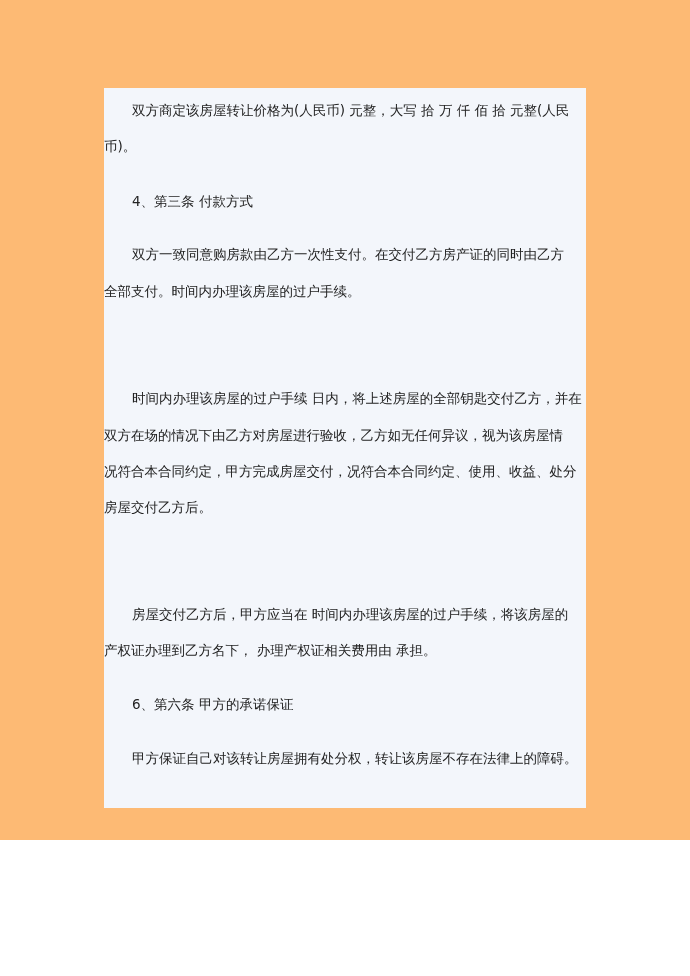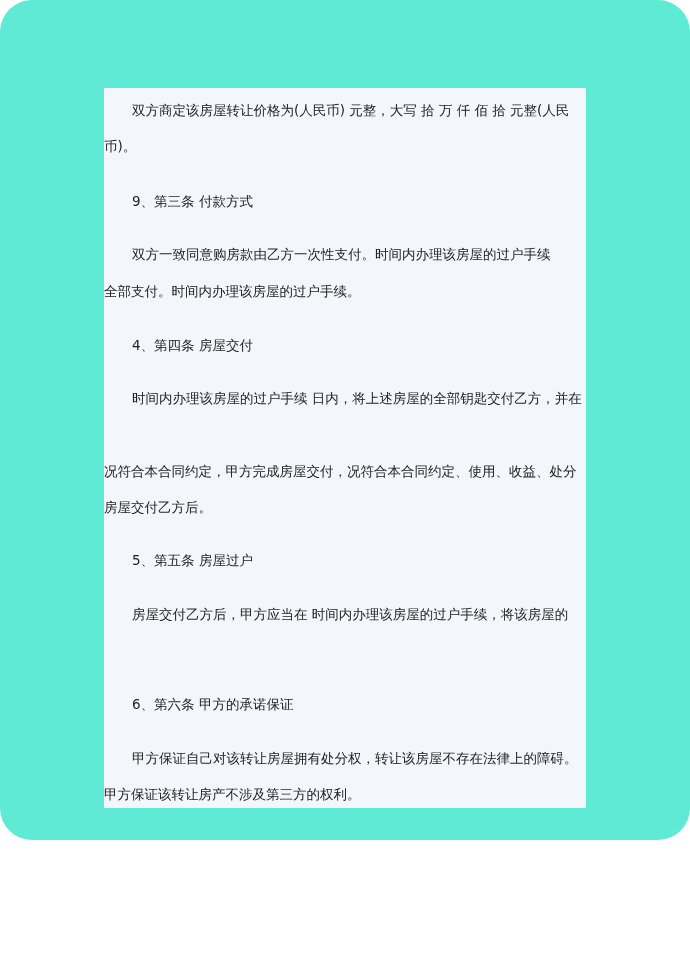--- a/index.html
+++ b/index.html
@@ -12,22 +12,21 @@
     height: 976px;
     position: relative;
     overflow: hidden;
     font-family: "DejaVu Sans", "Liberation Sans", sans-serif;
     color: #222222;
   }
   .page {
     position: absolute;
     left: 0; top: 0;
     width: 690px; height: 840px;
-    background: #5eead4;
-    border-radius: 32px;
+    background: #fdba74;
   }
   .content-box {
     position: absolute;
     left: 104px;
     top: 88px;
     width: 482px;
     height: 720px;
     background: #f3f6fb;
   }
   .line {
@@ -44,32 +43,31 @@
 </style>
 </head>
 <body>
 
 <div class="page">
   <div class="content-box"></div>
 
   <div class="line indent" style="top:101px">双方商定该房屋转让价格为(人民币) 元整，大写 拾 万 仟 佰 拾 元整(人民</div>
   <div class="line" style="top:137px">币)。</div>
 
-  <div class="line indent" style="top:192px">9、第三条 付款方式</div>
+  <div class="line indent" style="top:192px">4、第三条 付款方式</div>
 
-  <div class="line indent" style="top:245px">双方一致同意购房款由乙方一次性支付。时间内办理该房屋的过户手续</div>
+  <div class="line indent" style="top:245px">双方一致同意购房款由乙方一次性支付。在交付乙方房产证的同时由乙方</div>
   <div class="line" style="top:282px">全部支付。时间内办理该房屋的过户手续。</div>
 
-  <div class="line indent" style="top:336px">4、第四条 房屋交付</div>
 
   <div class="line indent" style="top:389px">时间内办理该房屋的过户手续 日内，将上述房屋的全部钥匙交付乙方，并在</div>
+  <div class="line" style="top:426px">双方在场的情况下由乙方对房屋进行验收，乙方如无任何异议，视为该房屋情</div>
   <div class="line" style="top:462px">况符合本合同约定，甲方完成房屋交付，况符合本合同约定、使用、收益、处分</div>
   <div class="line" style="top:498px">房屋交付乙方后。</div>
 
-  <div class="line indent" style="top:551px">5、第五条 房屋过户</div>
 
   <div class="line indent" style="top:605px">房屋交付乙方后，甲方应当在 时间内办理该房屋的过户手续，将该房屋的</div>
+  <div class="line" style="top:641px">产权证办理到乙方名下， 办理产权证相关费用由 承担。</div>
 
   <div class="line indent" style="top:695px">6、第六条 甲方的承诺保证</div>
 
   <div class="line indent" style="top:749px">甲方保证自己对该转让房屋拥有处分权，转让该房屋不存在法律上的障碍。</div>
-  <div class="line" style="top:785px">甲方保证该转让房产不涉及第三方的权利。</div>
 </div>
 
 </body></html>

